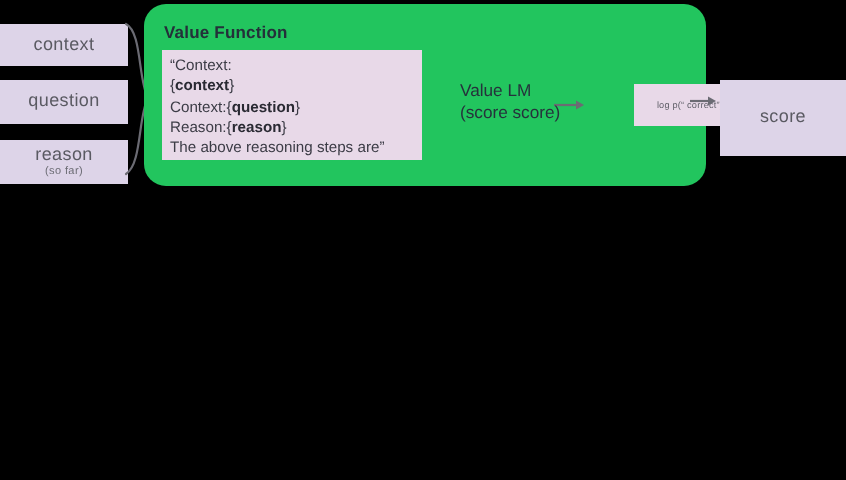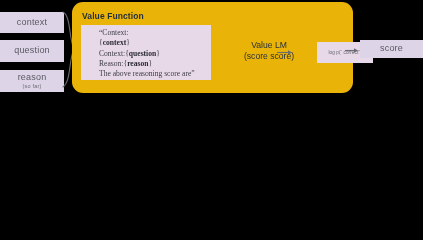--- a/index.html
+++ b/index.html
@@ -25,68 +25,67 @@
     align-items: center;
     justify-content: center;
     color: #5a5a62;
     font-size: 9px;
     line-height: 1.1;
     letter-spacing: .2px;
   }
   #box-context  { left: 0px;   top: 12px; width: 64px; height: 21px; }
   #box-question { left: 0px;   top: 40px; width: 64px; height: 22px; }
   #box-reason   { left: 0px;   top: 70px; width: 64px; height: 22px; }
-  #box-score    { left: 360px; top: 40px; width: 63px; height: 18px; text-align: right; }
+  #box-score    { left: 360px; top: 40px; width: 63px; height: 38px; text-align: right; }
   .sub { font-size: 5.5px; color: #6c6c74; margin-top: 1px; }
 
   
   #panel {
     position: absolute;
     left: 72px;
     top: 2px;
     width: 281px;
     height: 91px;
-    background: #eab308;
+    background: #22c55e;
     border-radius: 11px;
   }
   #panel-title {
     position: absolute;
     left: 10px;
     top: 9px;
     font-size: 8.5px;
     font-weight: bold;
     color: #24303a;
     letter-spacing: .1px;
   }
 
   
   #prompt {
     position: absolute;
     left: 9px;
     top: 23px;
     width: 130px;
     height: 55px;
     background: #e8d9e8;
-    padding: 3px 4px 0 18px;
+    padding: 3px 4px 0 4px;
     box-sizing: border-box;
     color: #3c3c46;
     font-size: 7.6px;
     line-height: 10.3px;
     white-space: nowrap;
-    font-family: Liberation Serif, serif;
   }
   #prompt b { font-weight: bold; color: #2a2a33; }
 
   
   #vlm {
     position: absolute;
     left: 158px;
     top: 38px;
     width: 78px;
-    text-align: center;
+    text-align: left;
     color: #26323c;
     font-size: 8.6px;
     line-height: 11px;
   }
 
   
   #logp {
     position: absolute;
     left: 245px;
     top: 40px;
@@ -148,21 +147,21 @@
       <div>
         <span>{</span><b>context</b><span>}</span>
       </div>
       <div>
         <span>Context:{</span><b>question</b><span>}</span>
       </div>
       <div>
         <span>Reason:{</span><b>reason</b><span>}</span>
       </div>
       <div>
-        <span>The above reasoning score are”</span>
+        <span>The above reasoning steps are”</span>
       </div>
     </div>
 
     <div class="arrow" id="arrow-prompt-vlm">
       <svg width="16" height="7" viewBox="0 0 16 7">
         <path d="M0,3.5 L12,3.5" stroke="#6b6b73" stroke-width="1.1"></path>
         <path d="M15,3.5 L11,1.3 L11,5.7 Z" fill="#6b6b73"></path>
       </svg>
     </div>
 

